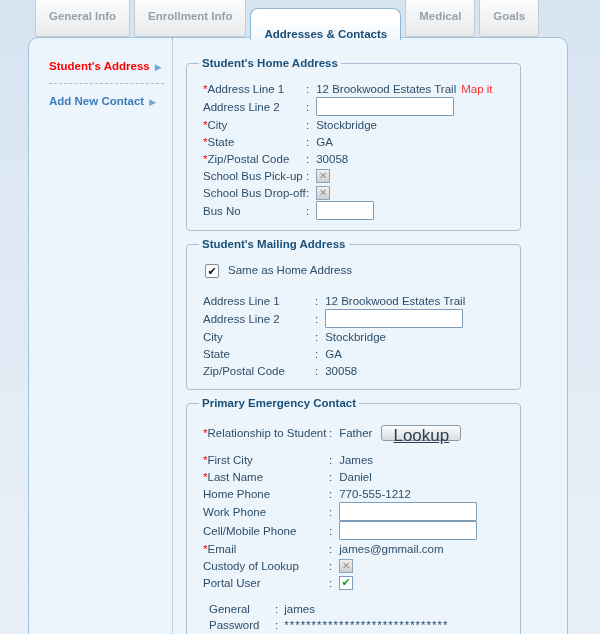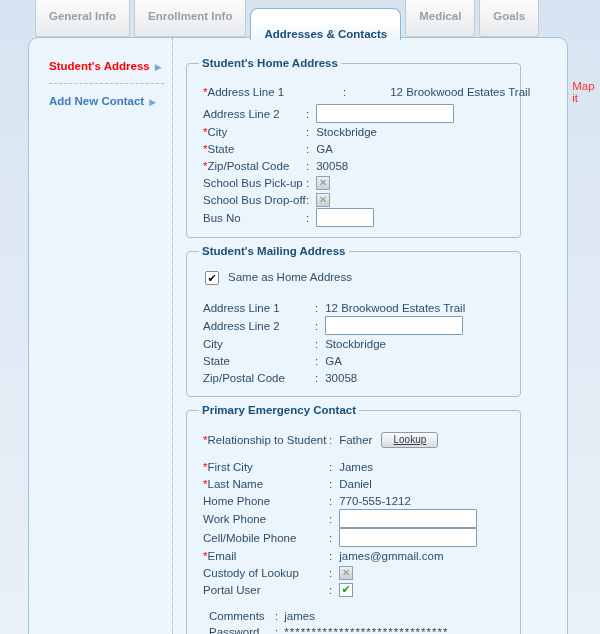--- a/index.html
+++ b/index.html
@@ -41,39 +41,39 @@
   .side-divider { border-top:1px dashed #a4bccd; margin:11px 8px 11px 0; }
   
   .content { margin-left:145px; padding:19px 0 0 12px; }
   fieldset {
     width:335px; border:1px solid #a9c0d4; border-radius:4px;
     padding:5px 16px 10px 16px; margin-bottom:7px; min-inline-size:auto;
   }
   fieldset.last { padding-bottom:46px; }
   legend { font-weight:bold; color:#1b5079; padding:0 3px; margin-left:-4px; }
   .frow { display:flex; align-items:center; min-height:17px; }
-  .frow.first { margin-top:6px;gap:37px; }
+  .frow.first { margin-top:6px; }
   .frow.gap-top { margin-top:10px; }
   .lbl { width:103px; flex-shrink:0; }
   .contact .lbl { width:126px; }
   .mailing .lbl { width:112px; }
   .req { color:#ff0000; }
   .colon { margin-right:7px; }
   .val { white-space:nowrap; }
   .maplink { color:#ff3333; text-decoration:none; margin-left:5px; cursor:pointer; }
   .txt {
     width:138px; height:19px; border:1px solid #7f9db9; background:#fff;
     font-family:inherit; font-size:11.5px; padding:0 3px; border-radius:1px;
   }
   .txt.short { width:58px; }
   .btn-lookup {
     margin-left:9px; height:16px; padding:0 11px; cursor:pointer;
     background:linear-gradient(#fcfcfc,#d9dde1);
     border:1px solid #8e9aa5; border-radius:3px;
-    font-family:inherit; font-size:10px; color:#2c3e50;text-decoration:underline;
+    font-family:inherit; font-size:17px; color:#2c3e50;text-decoration:underline;
   }
   
   .cb {
     width:14px; height:14px; display:inline-flex; align-items:center; justify-content:center;
     border:1px solid #7f9db9; background:#fff; font-size:11px; line-height:1; flex-shrink:0;
   }
   .cb-x { background:linear-gradient(#efefef,#cfcfcf); border-color:#8aa4bc; color:#8f8f8f; }
   .cb-x::after { content:"✕"; font-size:10px; }
   .cb-check { border-color:#8a8a8a; border-radius:2px; color:#111; }
   .cb-check::after { content:"✔"; }
@@ -269,21 +269,21 @@
       </div>
 
       <div class="frow">
         <span class="lbl"><span>Portal User</span></span>
         <span class="colon">:</span>
         <span class="cb cb-green"></span>
       </div>
 
       <div class="cred">
         <div class="credrow">
-          <span class="credlbl">Comments</span>
+          <span class="credlbl">General</span>
           <span class="colon">:</span>
           <span class="val">james</span>
         </div>
         <div class="credrow">
           <span class="credlbl">Password</span>
           <span class="colon">:</span>
           <span class="val pw">******************************</span>
         </div>
       </div>
 

